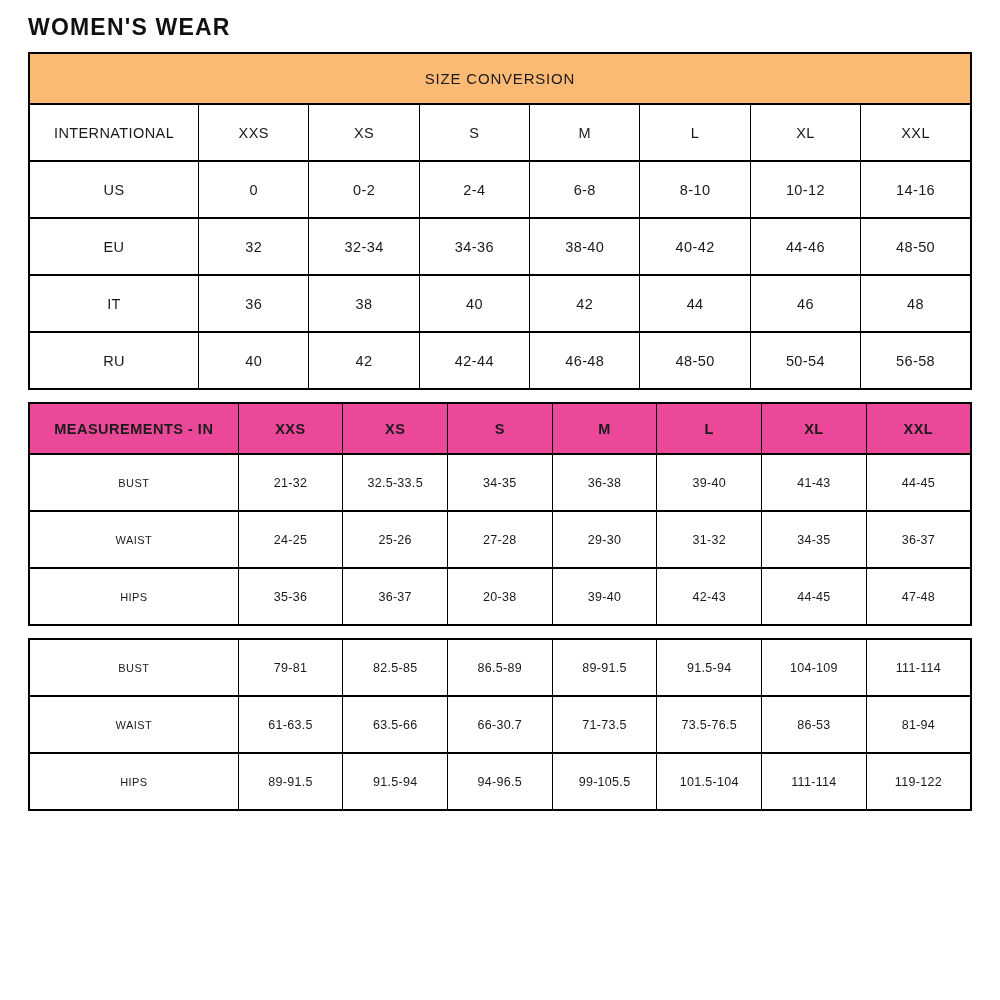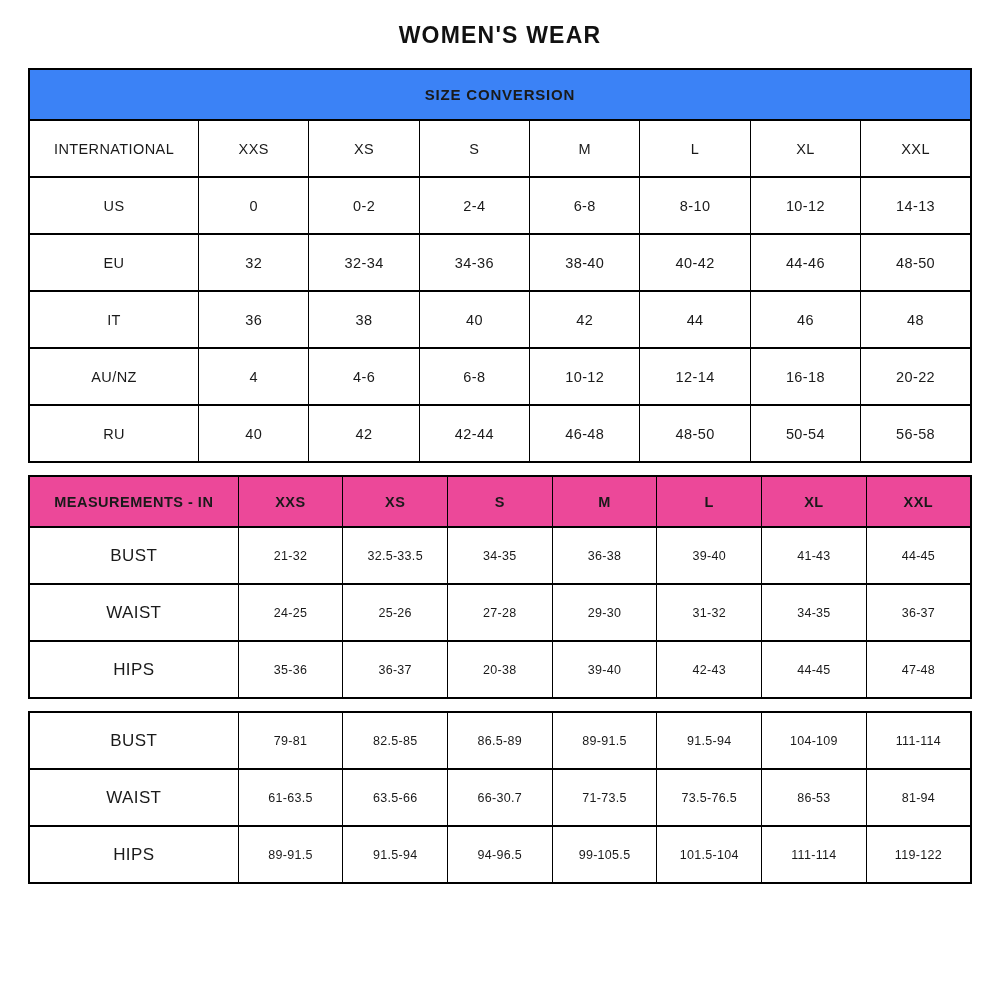--- a/index.html
+++ b/index.html
@@ -6,25 +6,24 @@
   html, body {
     margin: 0; padding: 0;
     background: #ffffff;
     font-family: "Liberation Sans", sans-serif;
     color: #1a1a1a;
   }
   body { width: 1000px; height: 1000px; overflow: hidden; }
   .page { padding: 0 28px; }
 
   .title {
-    text-align: center;
     font-size: 23px;
     font-weight: 700;
     letter-spacing: 1.2px;
-    margin: 8px;
+    margin: 0;
     padding: 14px 0 11px 0;
     color: #111;
   }
 
   table {
     width: 100%;
     border-collapse: collapse;
     table-layout: fixed;
     border: 2px solid #000;
     margin-bottom: 12px;
@@ -40,38 +39,38 @@
   }
   tr.hdr  { height: 51px; }
   tr.data { height: 57px; border-radius: 15px; }
 
   
   .t1 .c-label  { width: 18%; }
   .t23 .c-label { width: 22.2%; }
 
   
   .t1 .hdr-center {
-    background: #3b82f6;
-    font-weight: 700;
+    background: #fdba74;
+    font-weight: 400;
     font-size: 15px;
     letter-spacing: 0.8px;
   }
   .t1 .row-label, .t1 .val {
     font-size: 14.5px;
     letter-spacing: 0.4px;
   }
 
   
   .t23 .hdr-left, .t23 .size-hdr {
     background: #ec4899;
     font-weight: 700;
     font-size: 14.5px;
     letter-spacing: 0.5px;
   }
-  .t23 .row-label { font-size: 17px; letter-spacing: 0.4px; }
+  .t23 .row-label { font-size: 11px; letter-spacing: 0.4px; }
   .t23 .val       { font-size: 12.5px; letter-spacing: 0.3px; }
 </style>
 </head>
 <body>
 
 <div class="page">
 
   <h1 class="title">WOMEN'S WEAR</h1>
 
   <table class="t1">
@@ -94,51 +93,41 @@
           <td class="val">XXL</td>
         </tr>
         <tr class="data">
           <td class="row-label">US</td>
           <td class="val">0</td>
           <td class="val">0-2</td>
           <td class="val">2-4</td>
           <td class="val">6-8</td>
           <td class="val">8-10</td>
           <td class="val">10-12</td>
-          <td class="val">14-13</td>
+          <td class="val">14-16</td>
         </tr>
         <tr class="data">
           <td class="row-label">EU</td>
           <td class="val">32</td>
           <td class="val">32-34</td>
           <td class="val">34-36</td>
           <td class="val">38-40</td>
           <td class="val">40-42</td>
           <td class="val">44-46</td>
           <td class="val">48-50</td>
         </tr>
         <tr class="data">
           <td class="row-label">IT</td>
           <td class="val">36</td>
           <td class="val">38</td>
           <td class="val">40</td>
           <td class="val">42</td>
           <td class="val">44</td>
           <td class="val">46</td>
           <td class="val">48</td>
-        </tr>
-        <tr class="data">
-          <td class="row-label">AU/NZ</td>
-          <td class="val">4</td>
-          <td class="val">4-6</td>
-          <td class="val">6-8</td>
-          <td class="val">10-12</td>
-          <td class="val">12-14</td>
-          <td class="val">16-18</td>
-          <td class="val">20-22</td>
         </tr>
         <tr class="data">
           <td class="row-label">RU</td>
           <td class="val">40</td>
           <td class="val">42</td>
           <td class="val">42-44</td>
           <td class="val">46-48</td>
           <td class="val">48-50</td>
           <td class="val">50-54</td>
           <td class="val">56-58</td>

